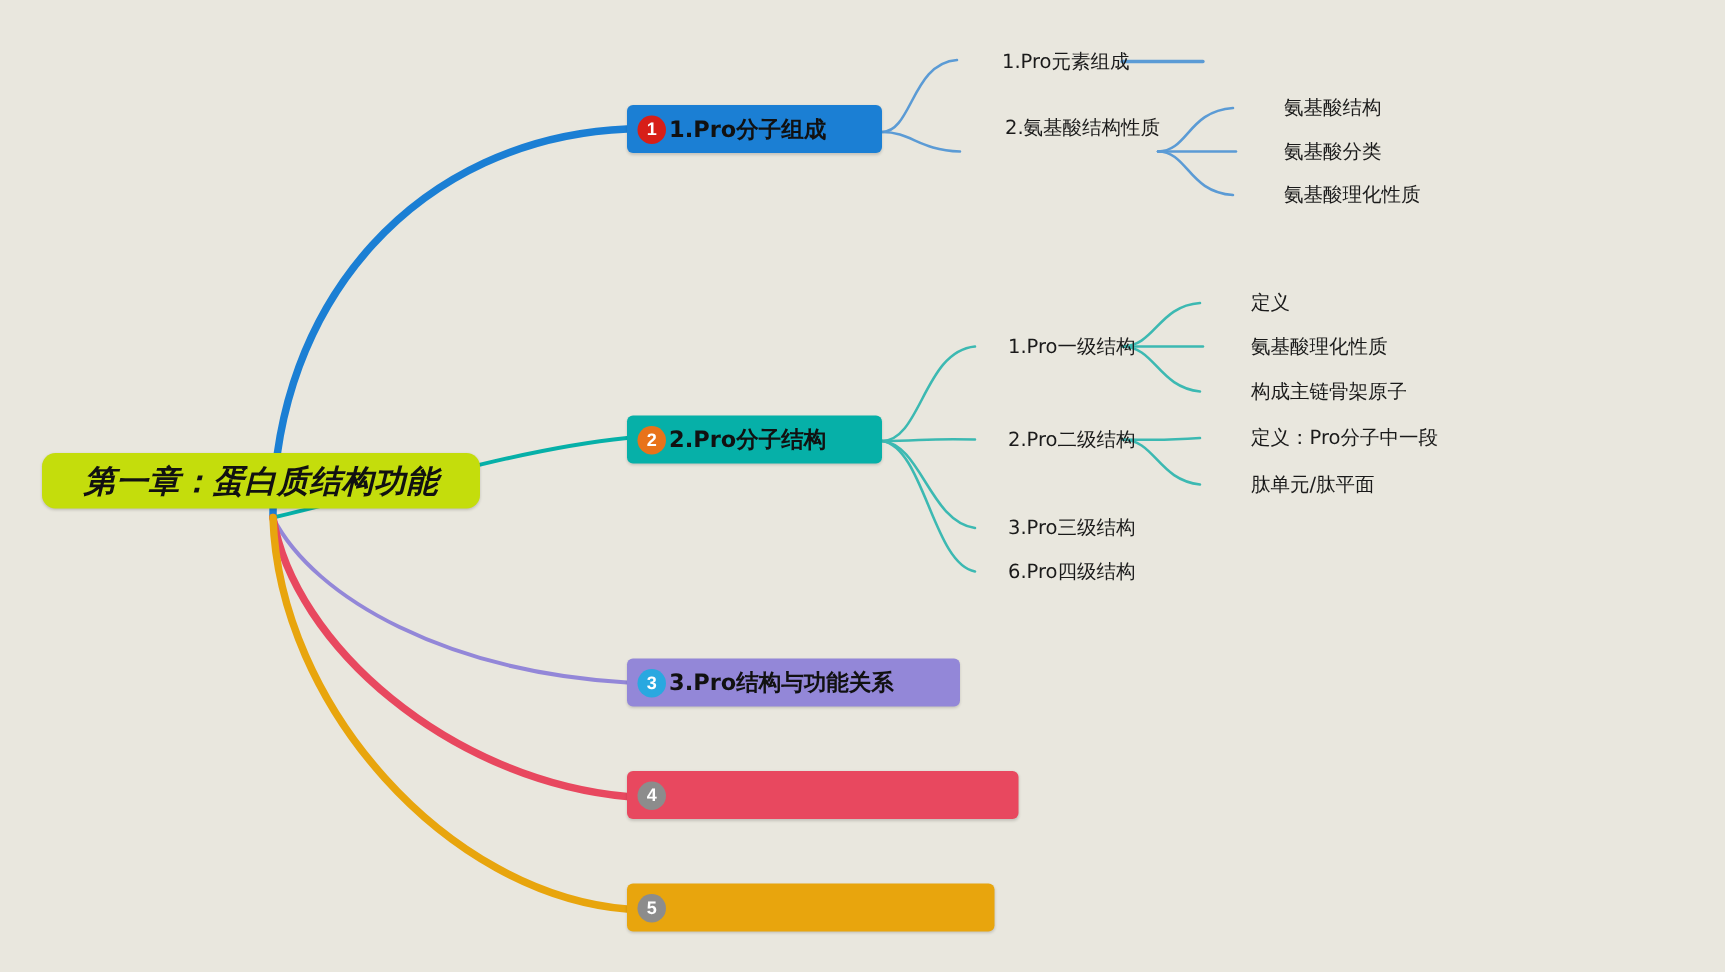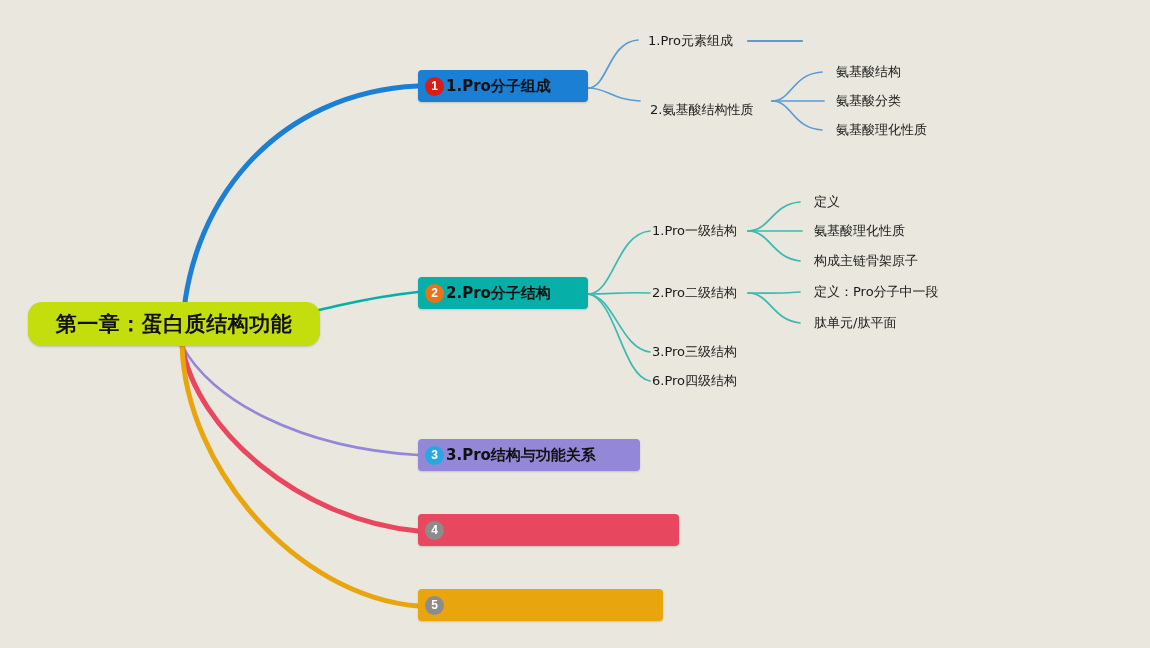--- a/index.html
+++ b/index.html
@@ -22,28 +22,29 @@
     height: 648px;
     pointer-events: none;
   }
 
   
   .root-node {
     position: absolute;
     left: 28px;
     top: 302px;
     width: 292px;
-    height: 44px;
+    height: 37px;
     background: #c4dd0c;
-    border-radius: 14px;
+    border-radius: 9px;
     display: flex;
     align-items: center;
     justify-content: center;
     box-shadow: 0 1px 2px rgba(0,0,0,0.18);
     z-index: 5;
+    font-style: italic;
   }
   .root-label {
     font-family: "DejaVu Sans", "Liberation Sans", sans-serif;
     font-size: 21px;
     font-weight: bold;
     color: #111111;
     letter-spacing: 0.5px;
     white-space: nowrap;
   }
 
@@ -81,20 +82,21 @@
   }
 
   
   .leaf {
     position: absolute;
     font-family: "DejaVu Sans", "Liberation Sans", sans-serif;
     font-size: 13px;
     color: #1a1a1a;
     white-space: nowrap;
     z-index: 4;
+    margin-left: 20px;
   }
   .leaf.lvl3 { font-size: 13px; }
 </style>
 </head>
 <body>
 
 <div id="canvas">
 
   <svg id="wires" viewBox="0 0 1150 648" xmlns="http://www.w3.org/2000/svg">
 
@@ -134,21 +136,21 @@
     <span class="root-label">第一章：蛋白质结构功能</span>
   </div>
 
   <div class="branch-node" style="left:418px; top:70px; width:170px; background:#1b7fd4;">
     <span class="branch-badge" style="background:#d71f18;">1</span>
     <span class="branch-label">1.Pro分子组成</span>
   </div>
 
   <div class="leaf" style="left:648px; top:32px;">1.Pro元素组成</div>
 
-  <div class="leaf" style="left:650px; top:101px;">2.氨基酸结构性质</div>
+  <div class="leaf" style="left:650px; top:76px;">2.氨基酸结构性质</div>
   <div class="leaf lvl3" style="left:836px; top:63px;">氨基酸结构</div>
   <div class="leaf lvl3" style="left:836px; top:92px;font-family:Liberation Mono, monospace;">氨基酸分类</div>
   <div class="leaf lvl3" style="left:836px; top:121px;">氨基酸理化性质</div>
 
   <div class="branch-node" style="left:418px; top:277px; width:170px; background:#06b0a8;">
     <span class="branch-badge" style="background:#e8731a;">2</span>
     <span class="branch-label">2.Pro分子结构</span>
   </div>
 
   <div class="leaf" style="left:652px; top:222px;">1.Pro一级结构</div>

